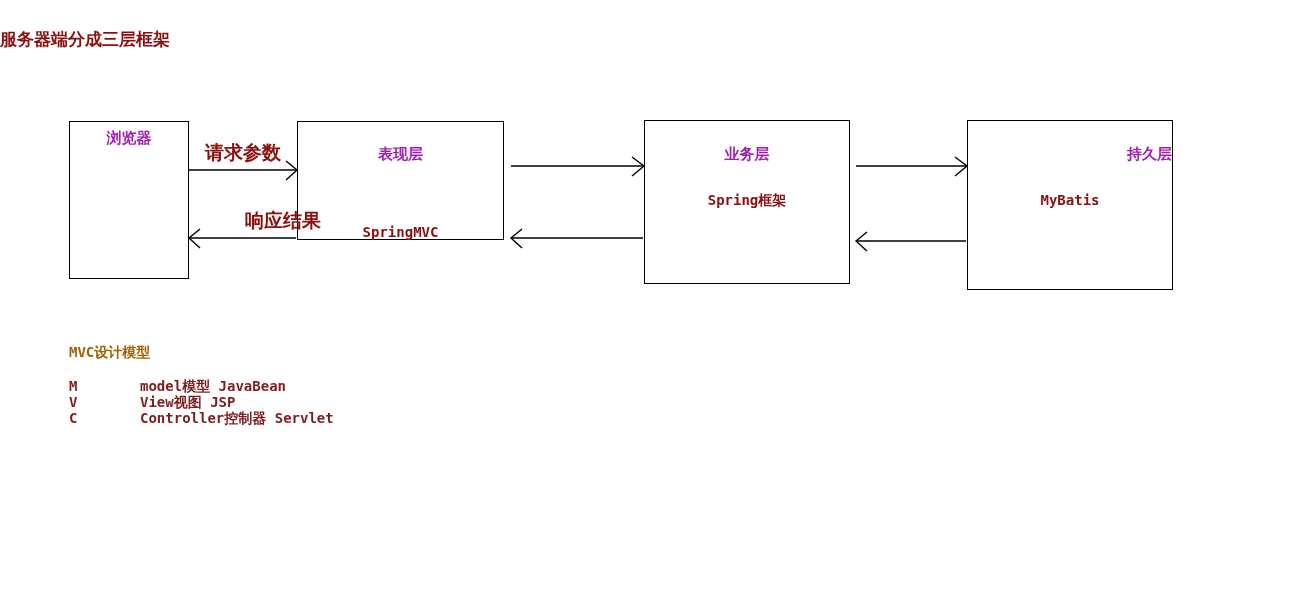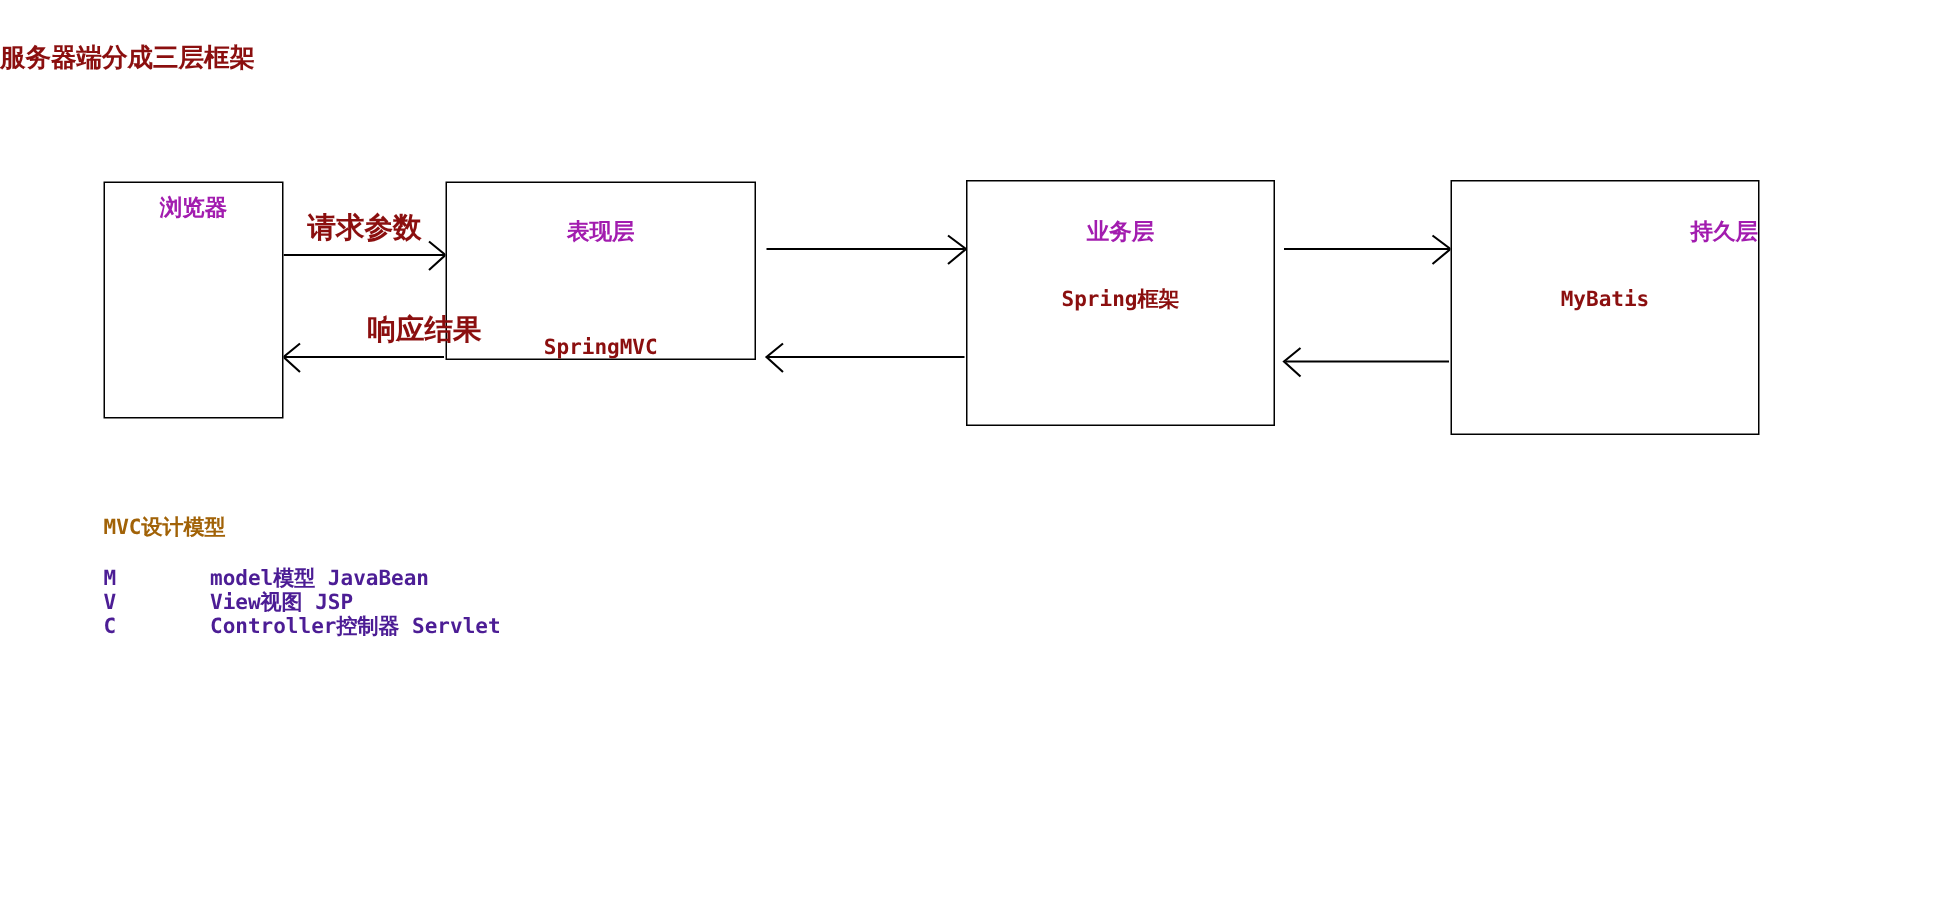--- a/index.html
+++ b/index.html
@@ -85,21 +85,21 @@
     color: #a16207;
     white-space: nowrap;
   }
   .legend-row {
     position: absolute;
     left: 69px;
     font-family: "DejaVu Sans Mono", monospace;
     font-weight: bold;
     font-size: 14px;
     line-height: 16px;
-    color: #4c1d95;
+    color: #7f1d1d;
     white-space: nowrap;
   }
   .legend-key {
     display: inline-block;
     width: 71px;
   }
   .legend-val {
     display: inline-block;
   }
   svg.lines {

